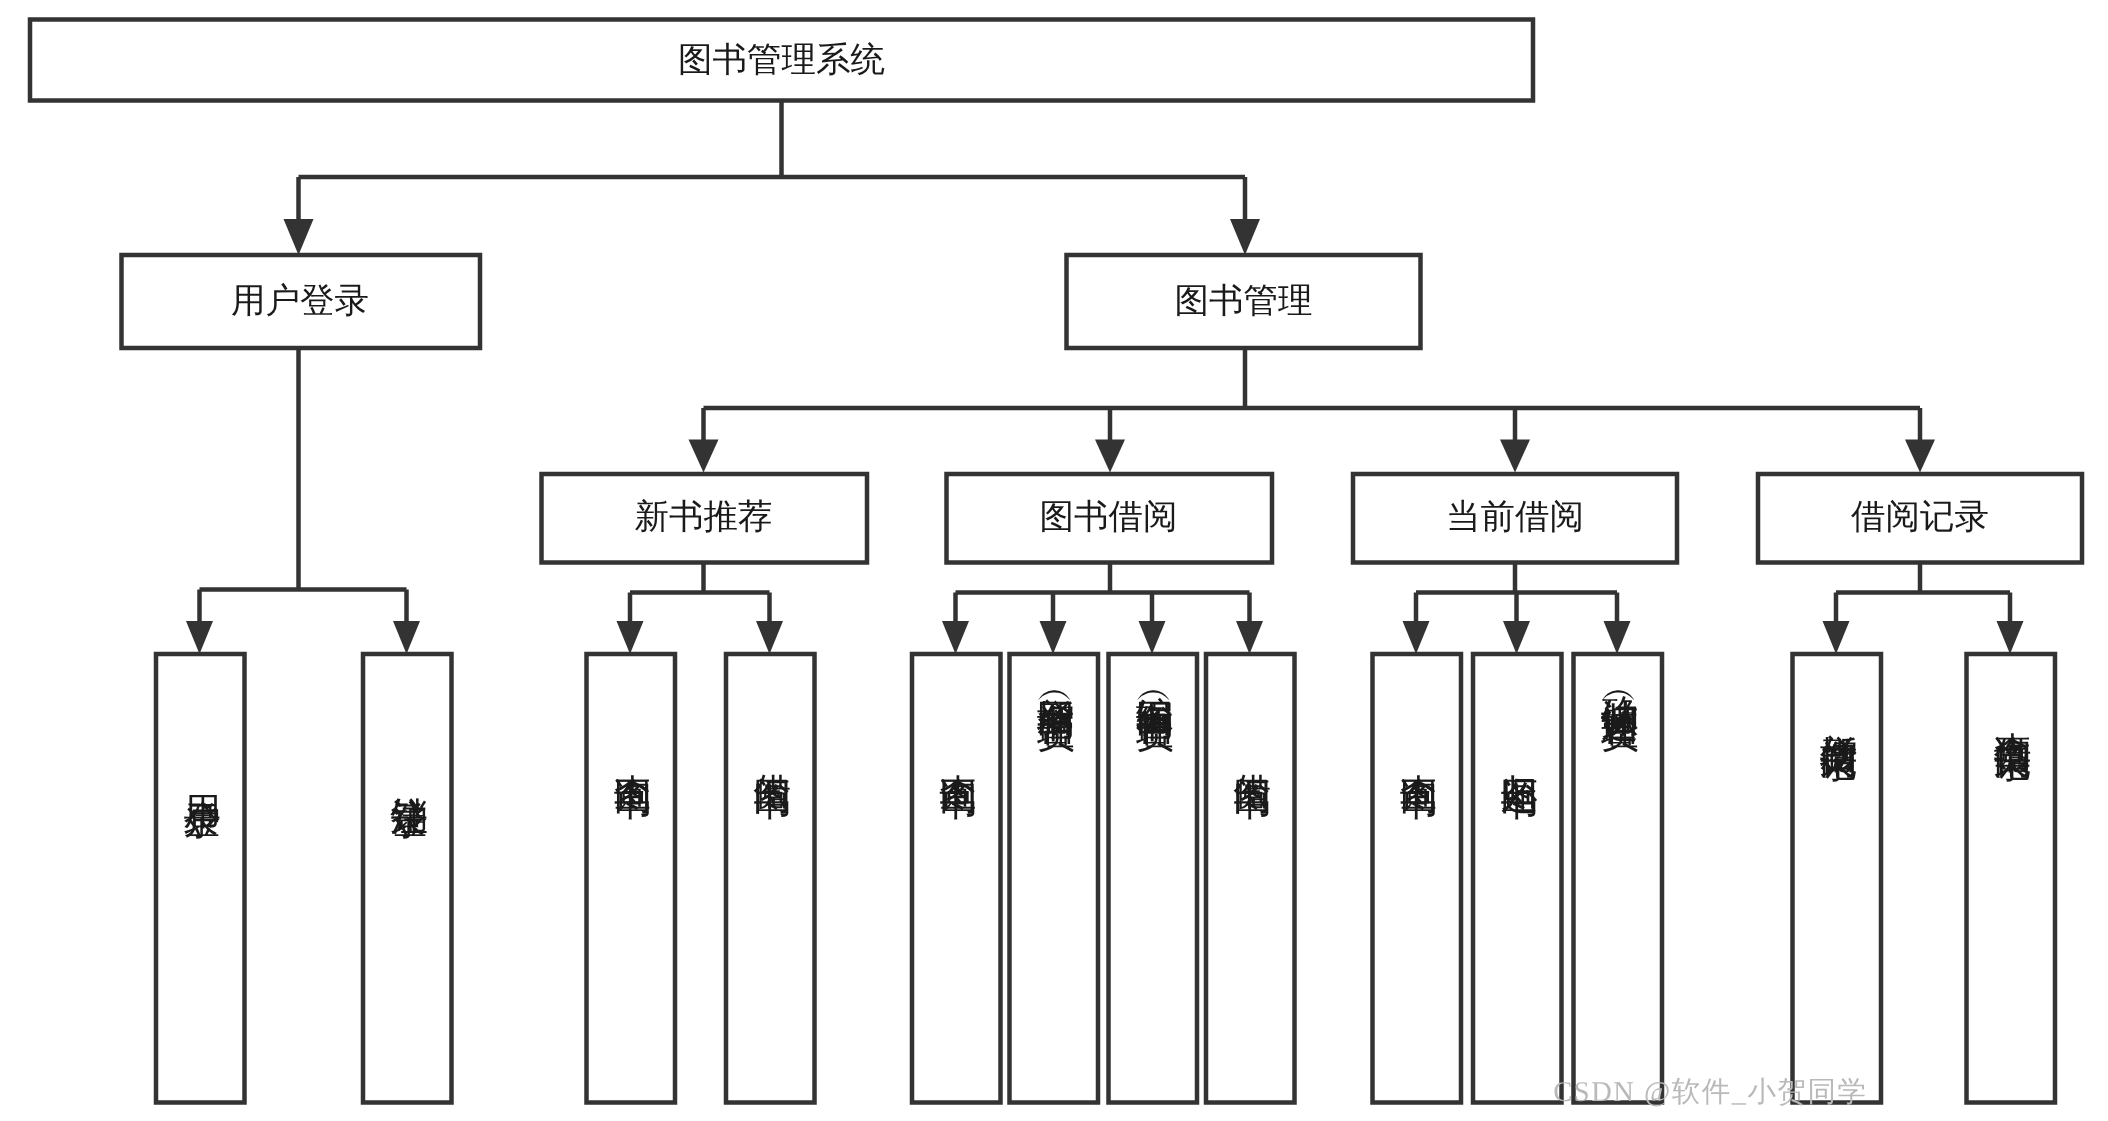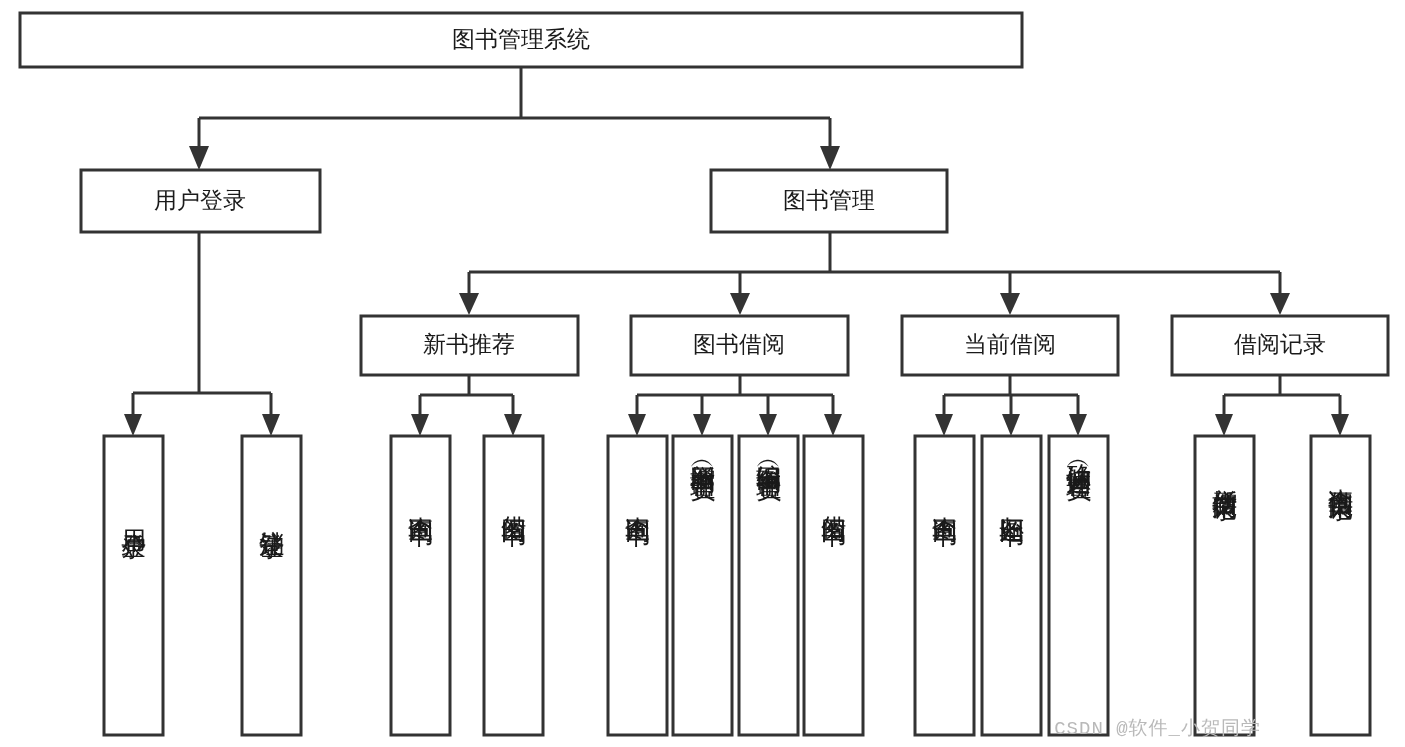--- a/index.html
+++ b/index.html
@@ -62,23 +62,23 @@
     text-orientation: upright;
     font-family: "Liberation Sans", "DejaVu Sans", sans-serif;
     font-size: 25px;
     line-height: 1.18;
     color: #1a1a1a;
     letter-spacing: 2px;
     white-space: nowrap;
   }
   .watermark {
     position: absolute;
-    right: 8px;
+    right: 24px;
     bottom: 6px;
-    font-family: Liberation Mono, monospace;
+    font-family: Liberation Serif, serif;
     font-size: 19px;
     color: #b9b9b9;
     letter-spacing: 1px;
     white-space: nowrap;
   }
 </style>
 </head>
 <body>
 
 <div id="diagram-root">

